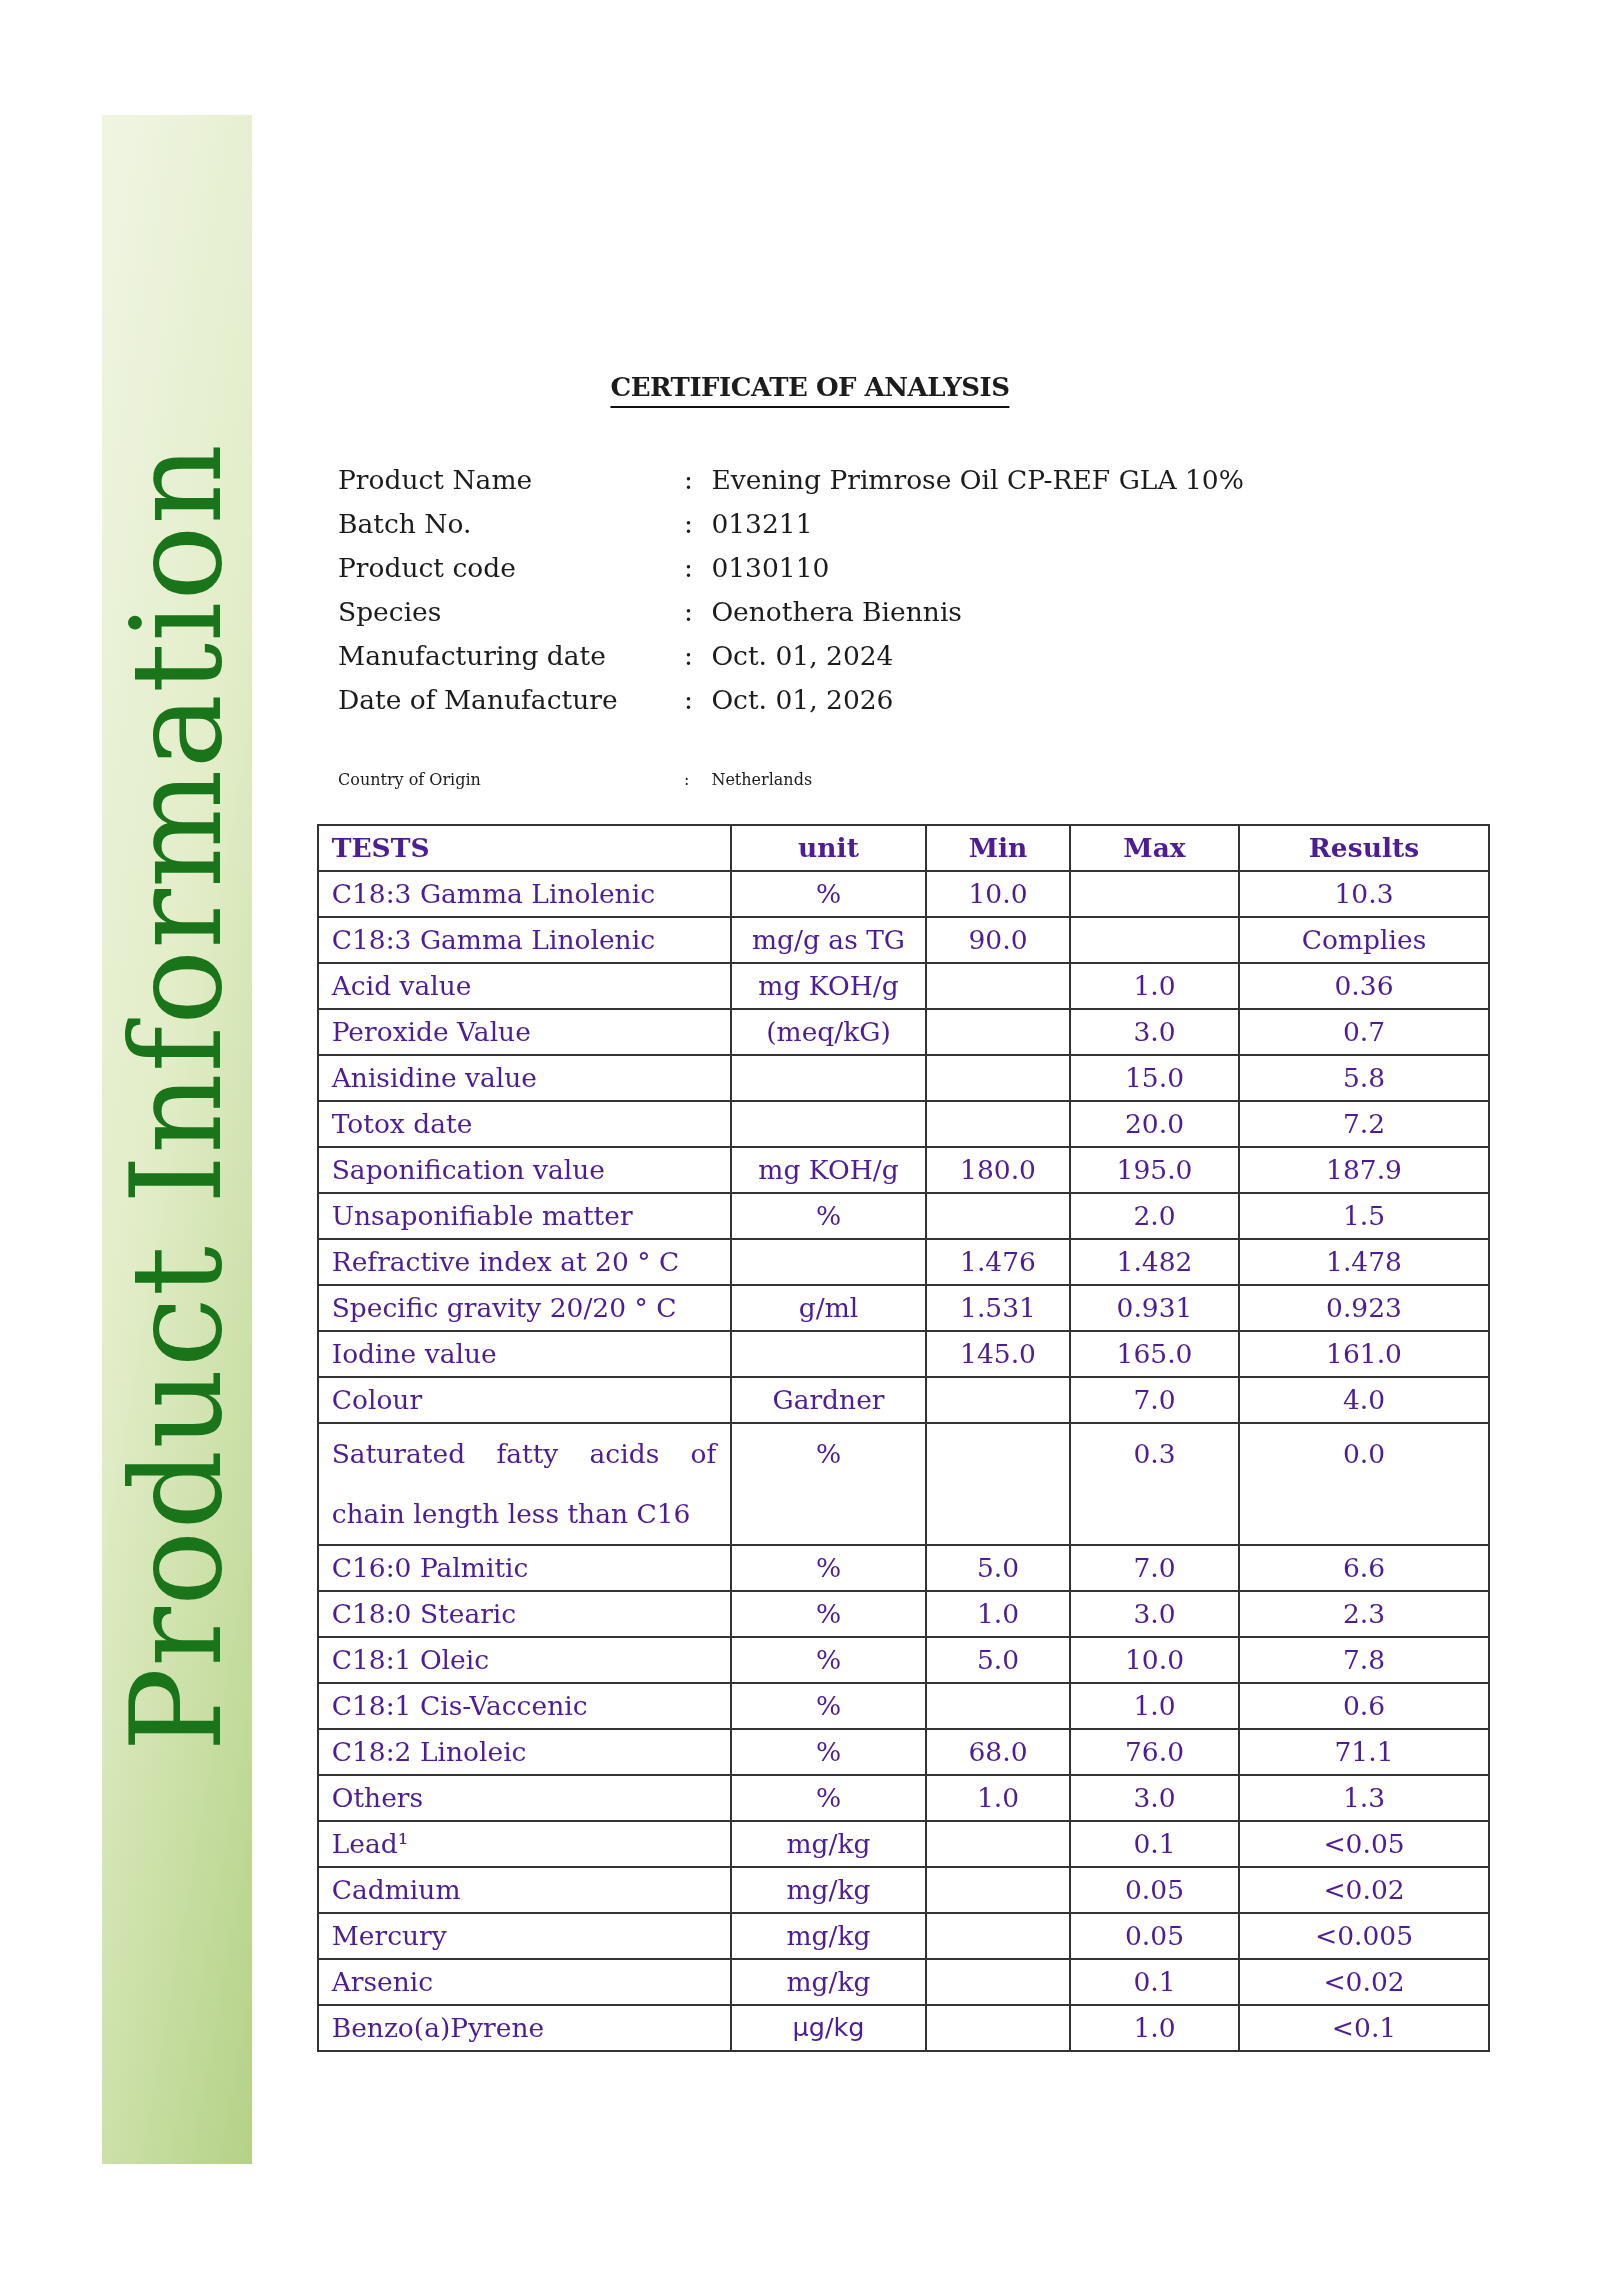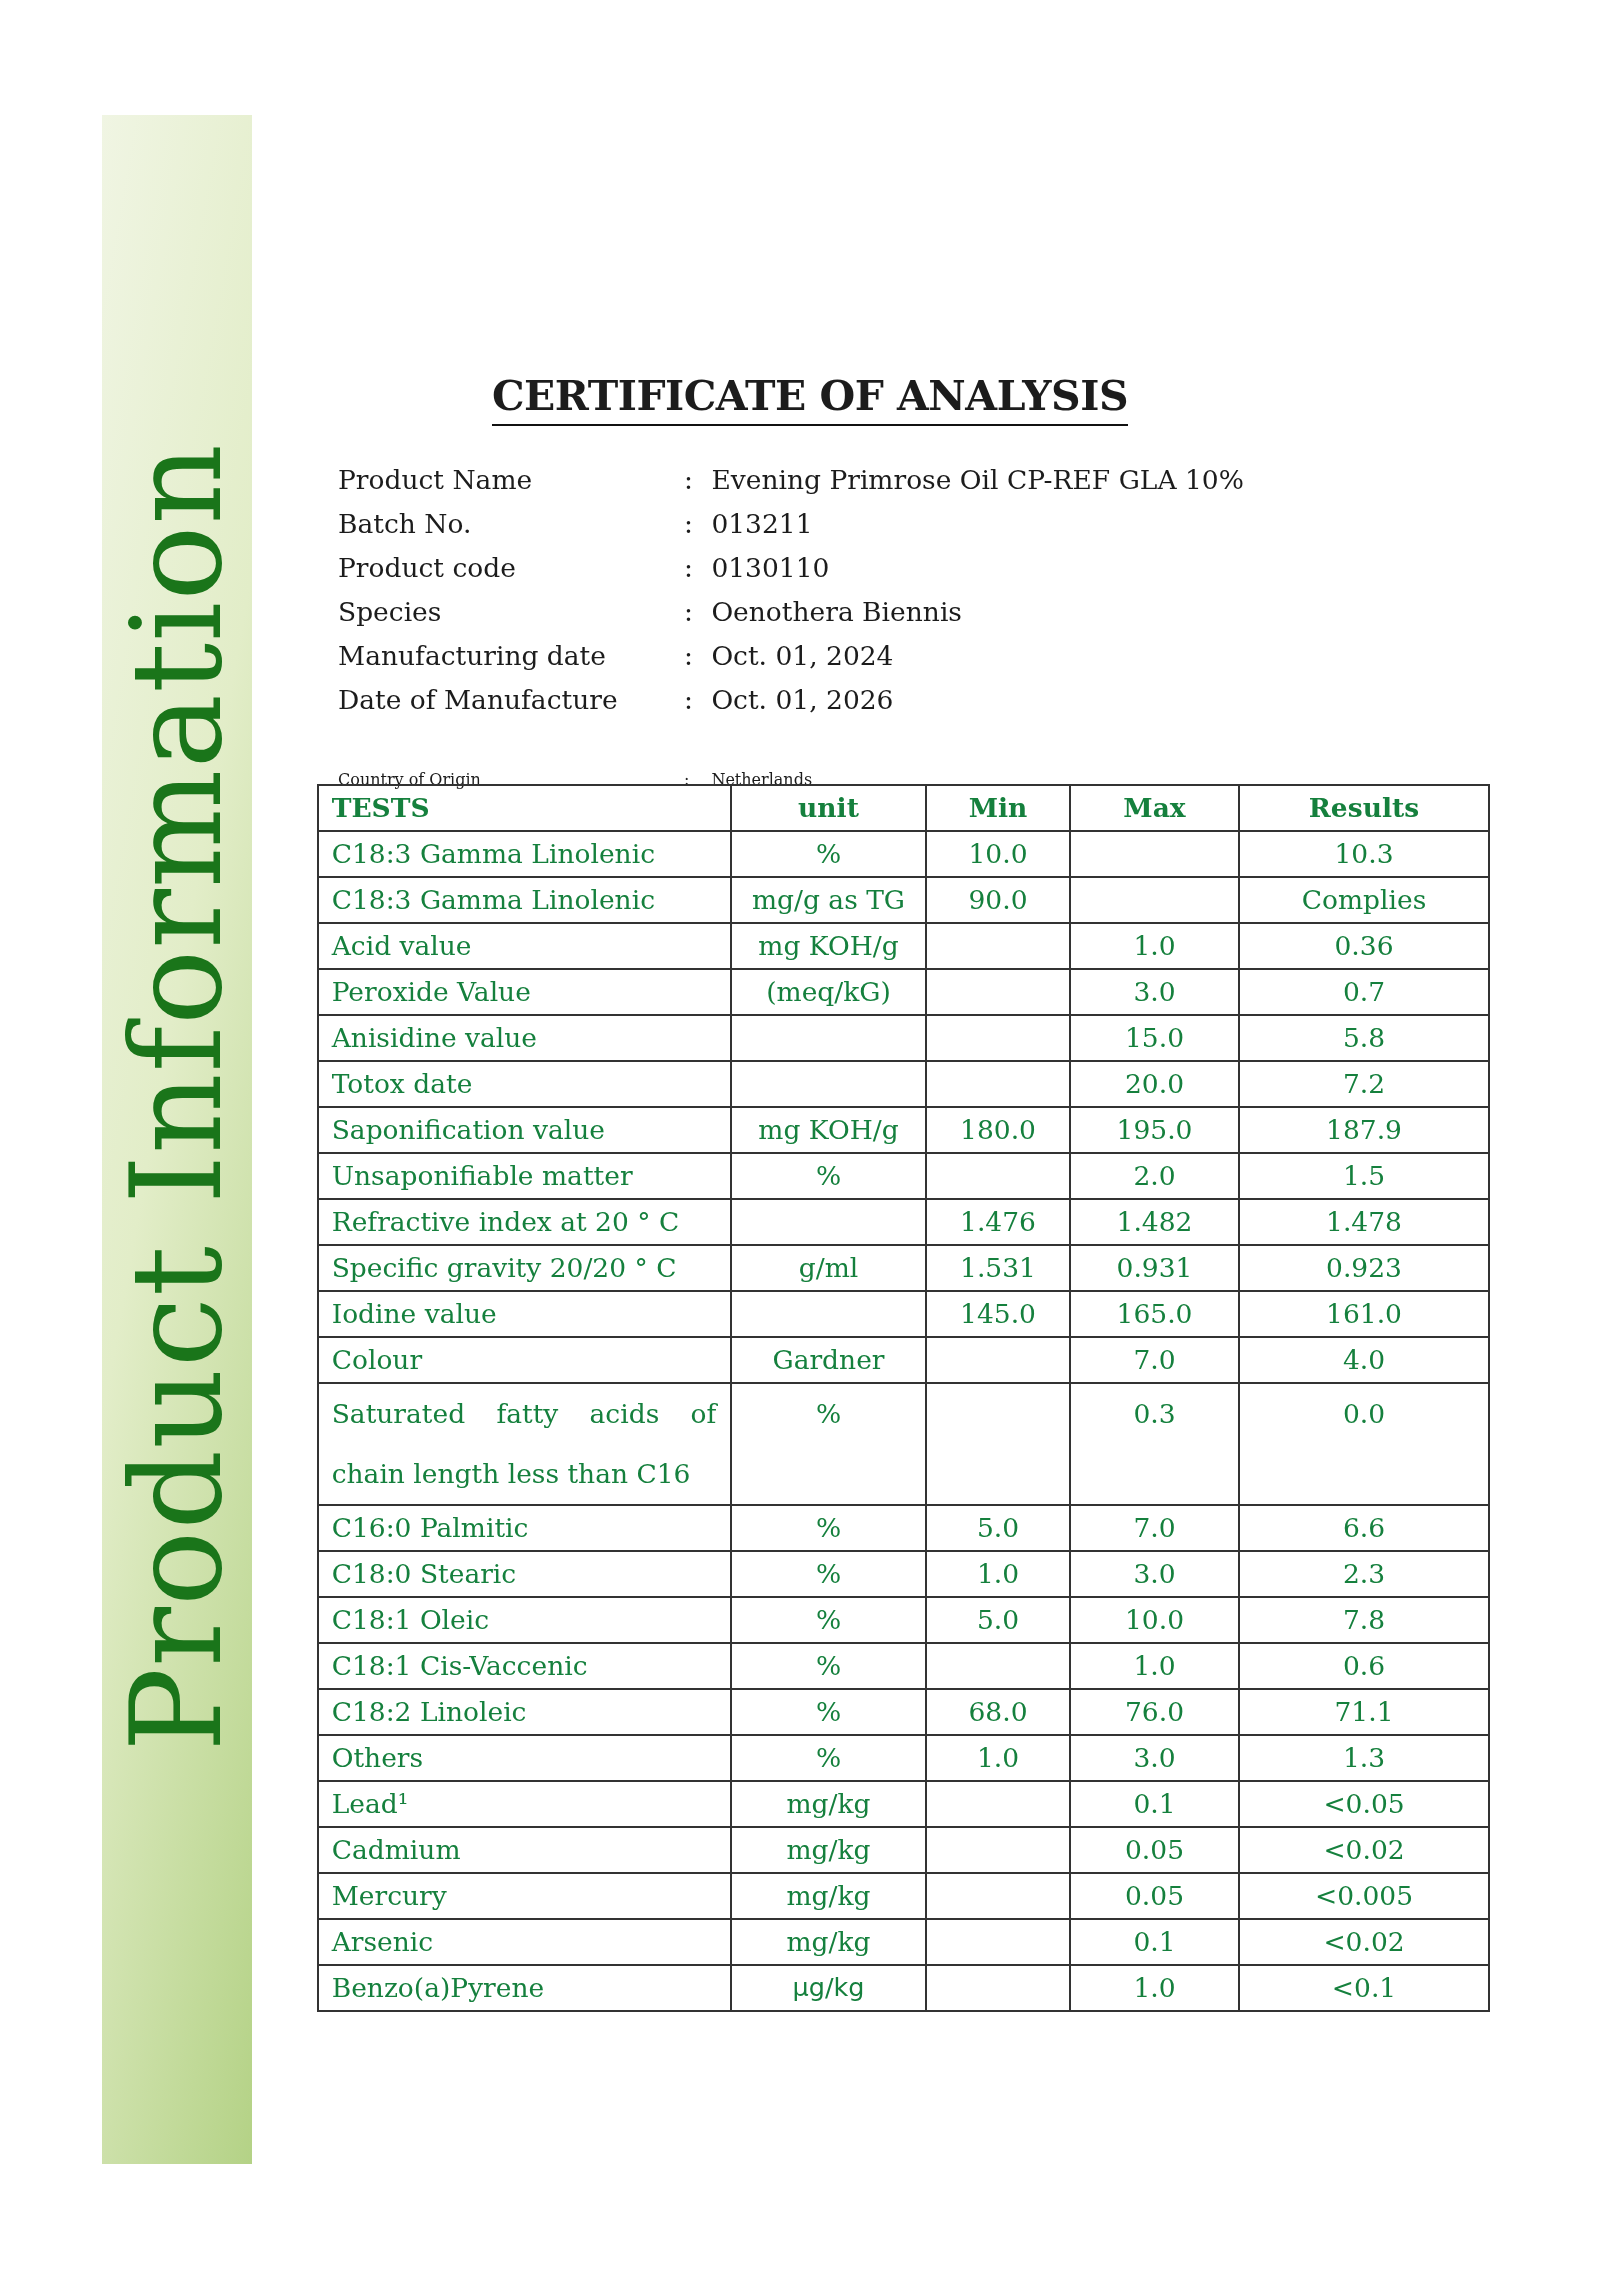--- a/index.html
+++ b/index.html
@@ -35,21 +35,21 @@
     color: #1a751a;
     white-space: nowrap;
   }
 
   
   .title {
     position: absolute;
     left: 810px;
     top: 372px;
     transform: translateX(-50%);
-    font-size: 41px;
+    font-size: 26px;
     font-weight: bold;
     letter-spacing: -0.5px;
     white-space: nowrap;
     border-bottom: 2.9px solid #111111;
     padding-bottom: 3.9px;
   }
 
   
   .product-info {
     position: absolute;
@@ -60,26 +60,26 @@
   .pi-row { display: flex; height: 44px; align-items: center; }
   .pi-row:last-child { font-size: 16px; margin-top: 36px; }
   .pi-label { width: 346px; flex: 0 0 auto; }
   .pi-colon { width: 27.4px; flex: 0 0 auto; text-align: left; }
   .pi-value { white-space: nowrap; }
 
   
   .coa-table {
     position: absolute;
     left: 317px;
-    top: 784px;
+    top: 824px;
     width: 1170px;
     border-collapse: collapse;
     table-layout: fixed;
     font-size: 26.5px;
-    color: #15803d;
+    color: #4c1d95;
     padding-left: 21px;
   }
   .coa-table th, .coa-table td {
     border: 2px solid #333333;
     height: 44px;
     padding: 0;
     line-height: 1.25;
     vertical-align: middle;
     overflow: hidden;
   }

